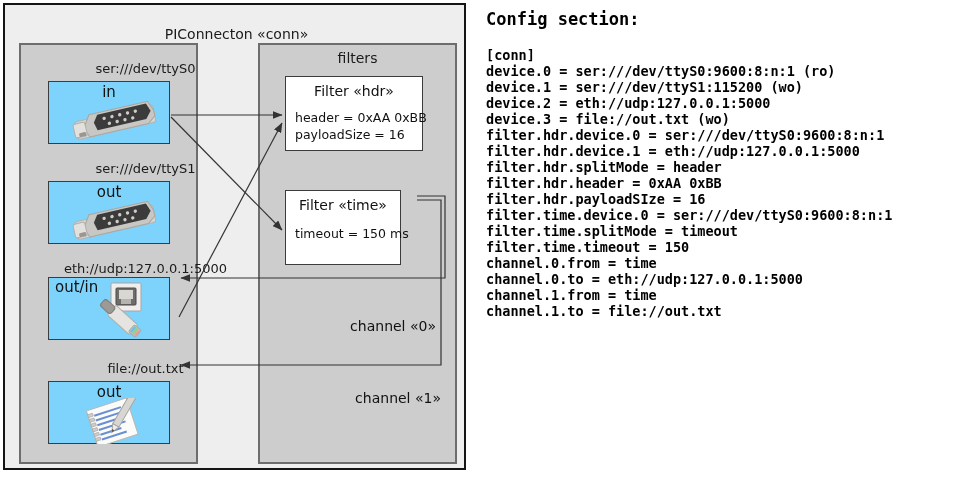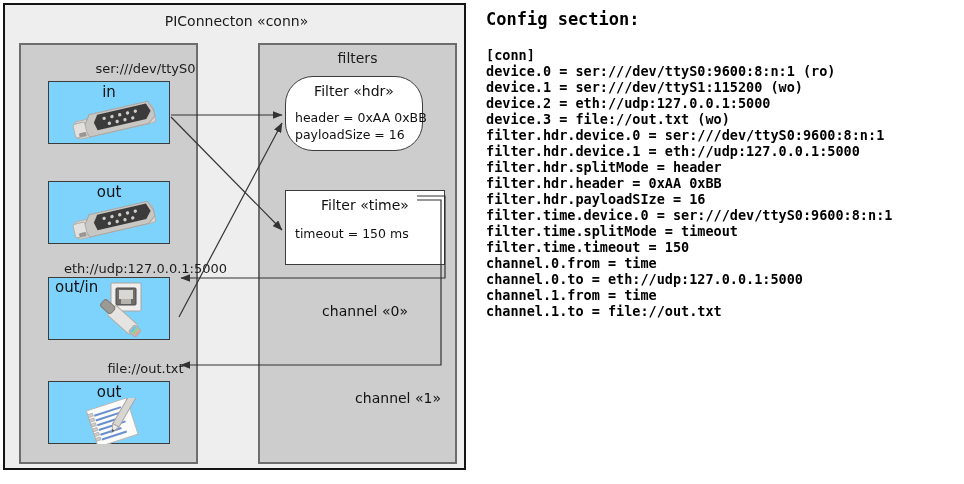--- a/index.html
+++ b/index.html
@@ -6,21 +6,21 @@
   body{
     width:964px;height:484px;background:#ffffff;overflow:hidden;
     font-family:"DejaVu Sans","Liberation Sans",sans-serif;
     -webkit-font-smoothing:antialiased;
   }
   .root{position:relative;width:964px;height:484px;}
 
   
   .diagram{position:absolute;left:3px;top:3px;width:463px;height:467px;
     background:#eeeeee;border:2px solid #141414;box-sizing:border-box;}
-  .diagram-title{position:absolute;left:0;top:8px;width:463px;text-align:center;
+  .diagram-title{position:absolute;left:0;top:21px;width:463px;text-align:center;
     font-size:14px;color:#1a1a1a;}
 
   .panel{position:absolute;background:#cdcdcd;border:2px solid #6d6d6d;box-sizing:border-box;}
   .panel-title{position:absolute;left:0;top:5px;width:100%;text-align:center;
     font-size:14px;color:#1a1a1a;}
 
   #devices-panel{left:14px;top:38px;width:179px;height:421px;}
   #filters-panel{left:253px;top:38px;width:199px;height:421px;}
 
   .device{position:absolute;background:#7dd3fc;border:1px solid #3c3c3c;box-sizing:border-box;}
@@ -77,20 +77,21 @@
                 <circle cx="56" cy="23" r="1.7"></circle>
                   <circle cx="64" cy="23" r="1.7"></circle>
               </g>
               <rect x="4" y="16" width="12" height="14" rx="2" fill="#e3e1dd" stroke="#b2afab"></rect>
               <rect x="8" y="26" width="7" height="4" rx="1" fill="#9a9793"></rect>
             </g>
           </svg>
         </span>
       </div>
 
+      <div class="device-caption" style="left:0;top:116px;">ser:///dev/ttyS1</div>
       <div class="device" style="left:27px;top:136px;width:122px;height:63px;">
         <div class="device-label" style="left:0;top:1px;width:100%;text-align:center;">out</div>
         <span class="icon" style="left:20px;top:17px;width:92px;height:44px;">
           <svg width="92" height="44" viewBox="0 0 92 44">
             <g transform="rotate(-13 46 22)">
               <rect x="6" y="14" width="80" height="18" rx="3" fill="#d8d6d2" stroke="#b6b3ae"></rect>
               <path d="M22 10 L82 10 L86 20 L86 26 L78 32 L18 32 L14 22 Z" fill="#c9c7c3" stroke="#a9a6a2"></path>
               <path d="M30 12 L80 12 L83 20 L77 27 L27 27 L25 19 Z" fill="#3b3b3b"></path>
               <g fill="#cfcdc9">
                 <circle cx="36" cy="17" r="1.7"></circle>
@@ -161,32 +162,32 @@
               <polygon points="40,35 43,35 41.5,38" fill="#555"></polygon>
             </g>
           </svg>
         </span>
       </div>
     </div>
 
     <div class="panel" id="filters-panel">
       <div class="panel-title">filters</div>
 
-      <div class="fbox" style="left:25px;top:31px;width:138px;height:75px;border-radius:28px;">
+      <div class="fbox" style="left:25px;top:31px;width:138px;height:75px;">
         <div class="fbox-title">Filter «hdr»</div>
         <div class="fbox-prop" style="top:33px;">header = 0xAA 0xBB</div>
         <div class="fbox-prop" style="top:50px;">payloadSize = 16</div>
       </div>
 
-      <div class="fbox" style="left:25px;top:145px;width:160px;height:75px;">
+      <div class="fbox" style="left:25px;top:145px;width:116px;height:75px;">
         <div class="fbox-title">Filter «time»</div>
         <div class="fbox-prop" style="top:35px;">timeout = 150 ms</div>
       </div>
 
-      <div class="chan-label" style="left:0;top:258px;width:148px;">channel «0»</div>
+      <div class="chan-label" style="left:0;top:273px;width:148px;padding-left:28px;">channel «0»</div>
       <div class="chan-label" style="left:0;top:345px;width:181px;">channel «1»</div>
     </div>
 
     <svg class="wires">
       <defs>
         <marker id="ah" markerWidth="10" markerHeight="8" refX="9.4" refY="4" orient="auto" markerUnits="userSpaceOnUse">
           <path d="M0,0 L10,4 L0,8 Z" fill="#333"></path>
         </marker>
       </defs>
       <g stroke="#333" stroke-width="1.2" fill="none" marker-end="url(#ah)">

